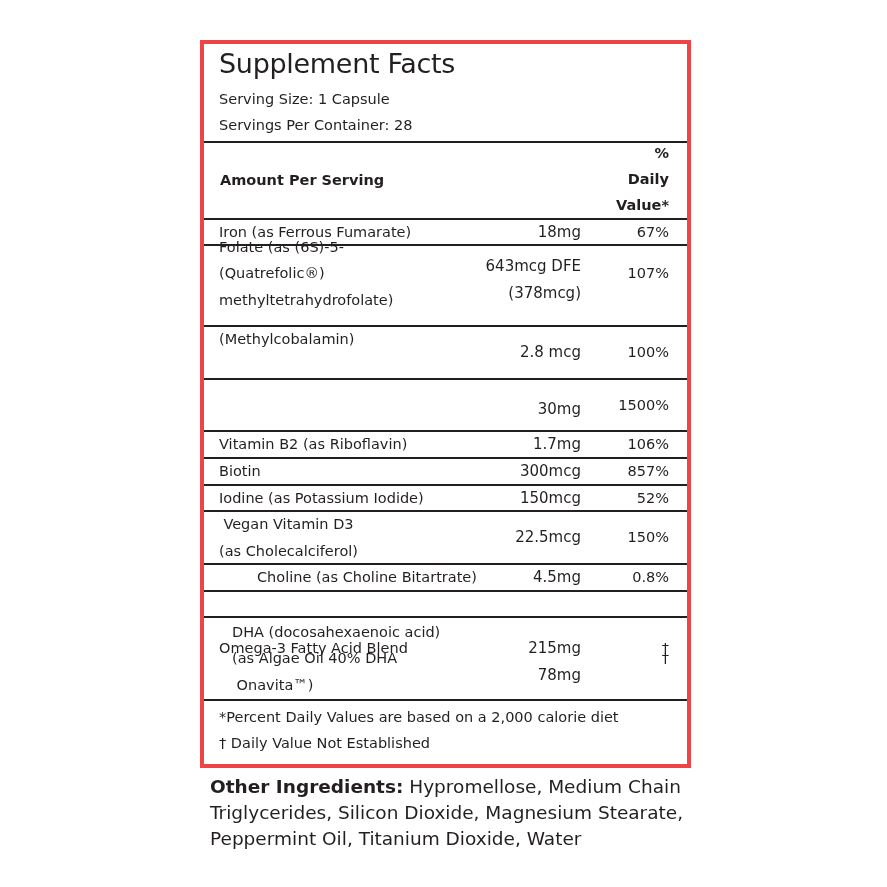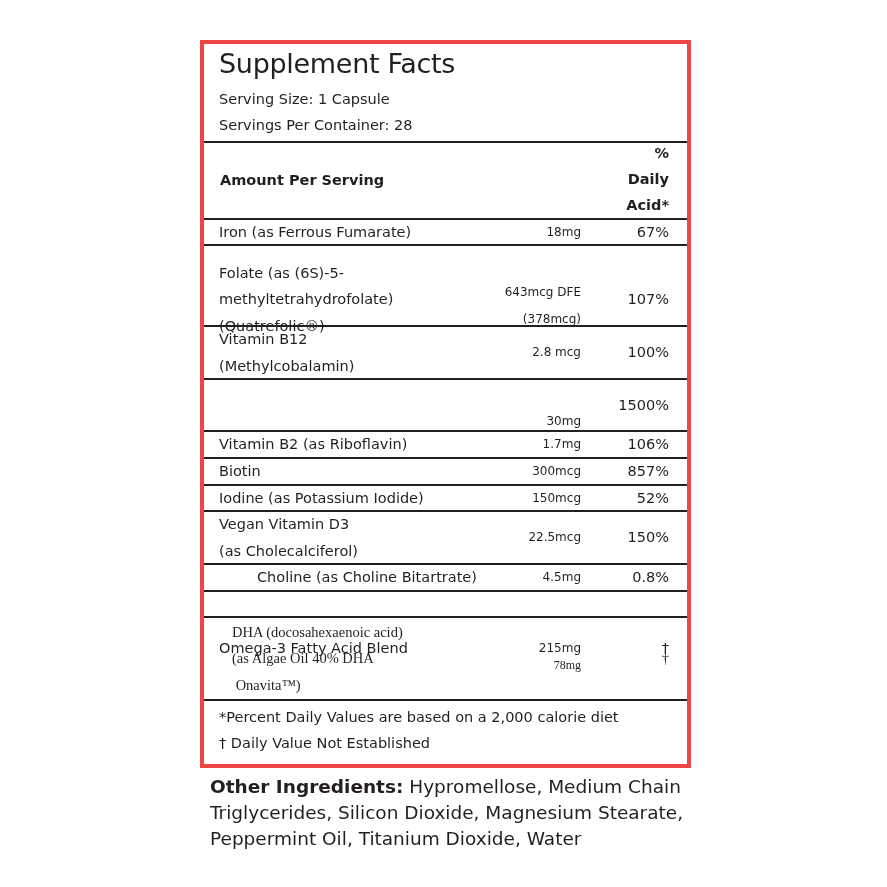--- a/index.html
+++ b/index.html
@@ -9,64 +9,64 @@
            border:4px solid #ef4444; box-sizing:content-box; }
   .title { position:absolute; left:15px; top:2px; font-size:27px; letter-spacing:-0.3px; line-height:36px; }
   .serving { position:absolute; left:15px; font-size:14.5px; line-height:20px; }
   .hdr-div { position:absolute; left:0; right:0; height:2px; background:#231f20; }
   .row-div { position:absolute; left:0; right:0; height:2px; background:#231f20; }
   .aps { position:absolute; left:16px; font-size:14.5px; font-weight:bold; line-height:20px; }
   .dvh { position:absolute; right:18px; text-align:right; font-size:14.5px; font-weight:bold; line-height:26px; }
   .row { position:absolute; left:0; right:0; }
   .name { position:absolute; left:15px; font-size:14.5px; line-height:26.5px; white-space:pre; }
   .name.indent { left:28px; }
-  .amt { position:absolute; right:106px; text-align:right; font-size:12px; line-height:26.5px; white-space:pre; }
+  .amt { position:absolute; right:106px; text-align:right; font-size:15px; line-height:26.5px; white-space:pre; }
   .dv { position:absolute; right:18px; text-align:right; font-size:14.5px; line-height:26.5px; }
   .foot { position:absolute; left:15px; font-size:14.5px; line-height:26px; }
   .other { position:absolute; left:210px; top:774px; width:480px; font-size:18.5px; line-height:26px; color:#231f20; }
   .other b { font-weight:bold; }
 </style>
 </head>
 <body>
 
 <div class="panel">
   <div class="title">Supplement Facts</div>
   <div class="serving" style="top:45px">Serving Size: 1 Capsule</div>
   <div class="serving" style="top:71px">Servings Per Container: 28</div>
 
   <div class="hdr-div" style="top:97px"></div>
 
   <div class="aps" style="top:126px">Amount Per Serving</div>
   <div class="dvh" style="top:96px">
     <div>%</div>
     <div>Daily</div>
-    <div>Acid*</div>
+    <div>Value*</div>
   </div>
 
   <div id="rows">
       <div class="row" style="top: 176px; height: 42px;">
         <div class="name" style="top: -1.25px;"><div>Iron (as Ferrous Fumarate)</div></div>
         <div class="amt" style="top: -1.25px;"><div>18mg</div></div>
         <div class="dv" style="top: -1.25px; margin-left: 29px;">67%</div>
       </div>
       <div class="row-div" style="top: 174px;"></div>
-      <div class="row" style="top: 216px; height: 85px;">
-        <div class="name" style="top: -0.25px;"><div>Folate (as (6S)-5-</div><div>methyltetrahydrofolate)</div><div>(Quatrefolic®)</div></div>
+      <div class="row" style="top: 190px; height: 85px;">
+        <div class="name" style="top: -0.25px;"><div>Folate (as (6S)-5-</div><div>(Quatrefolic®)</div><div>methyltetrahydrofolate)</div></div>
         <div class="amt" style="top: 19px;"><div>643mcg DFE</div><div>(378mcg)</div></div>
         <div class="dv" style="top: 26.25px;">107%</div>
       </div>
       <div class="row-div" style="top: 200px;"></div>
       <div class="row" style="top: 283px; height: 51px;">
-        <div class="name" style="top: -1px;"><div>Vitamin B12</div><div>(Methylcobalamin)</div></div>
+        <div class="name" style="top: -1px;"><div>(Methylcobalamin)</div></div>
         <div class="amt" style="top: 12.25px;"><div>2.8 mcg</div></div>
         <div class="dv" style="top: 12.25px; margin-left: 6px;">100%</div>
       </div>
       <div class="row-div" style="top: 281px;"></div>
       <div class="row" style="top: 336px; height: 50px;">
-        <div class="amt" style="top: 28px;"><div>30mg</div></div>
+        <div class="amt" style="top: 16px;"><div>30mg</div></div>
         <div class="dv" style="top: 11.75px;">1500%</div>
       </div>
       <div class="row-div" style="top: 334px;"></div>
       <div class="row" style="top: 388px; height: 25px;">
         <div class="name" style="top: -0.75px;"><div>Vitamin B2 (as Riboflavin)</div></div>
         <div class="amt" style="top: -0.75px;"><div>1.7mg</div></div>
         <div class="dv" style="top: -0.75px;">106%</div>
       </div>
       <div class="row-div" style="top: 386px;"></div>
       <div class="row" style="top: 415px; height: 25px;">
@@ -75,40 +75,40 @@
         <div class="dv" style="top: -0.75px;">857%</div>
       </div>
       <div class="row-div" style="top: 413px;"></div>
       <div class="row" style="top: 442px; height: 24px;">
         <div class="name" style="top: -1.25px;"><div>Iodine (as Potassium Iodide)</div></div>
         <div class="amt" style="top: -1.25px;"><div>150mcg</div></div>
         <div class="dv" style="top: -1.25px;">52%</div>
       </div>
       <div class="row-div" style="top: 440px;"></div>
       <div class="row" style="top: 468px; height: 51px;">
-        <div class="name" style="top: -1px;"><div>Vegan Vitamin D3</div><div>(as Cholecalciferol)</div></div>
+        <div class="name" style="top: -1px; text-align: center;"><div>Vegan Vitamin D3</div><div>(as Cholecalciferol)</div></div>
         <div class="amt" style="top: 12.25px;"><div>22.5mcg</div></div>
         <div class="dv" style="top: 12.25px;">150%</div>
       </div>
       <div class="row-div" style="top: 466px;"></div>
       <div class="row" style="top: 521px; height: 25px;">
         <div class="name" style="top: -0.75px; margin-left: 38px;"><div>Choline (as Choline Bitartrate)</div></div>
         <div class="amt" style="top: -0.75px;"><div>4.5mg</div></div>
         <div class="dv" style="top: -0.75px;">0.8%</div>
       </div>
       <div class="row-div" style="top: 519px;"></div>
       <div class="row" style="top: 548px; height: 30px; margin-top: 44px;">
         <div class="name" style="top: -1.25px;"><div>Omega-3 Fatty Acid Blend</div></div>
         <div class="amt" style="top: -1.25px;"><div>215mg</div></div>
         <div class="dv" style="top: -1.25px;">†</div>
       </div>
       <div class="row-div" style="top: 546px;"></div>
-      <div class="row" style="top: 574px; height: 59px; font-family: Liberation Serif, serif;">
+      <div class="row" style="top: 574px; height: 59px;">
         <div class="name indent" style="top: 0.75px;"><div>DHA (docosahexaenoic acid)</div><div>(as Algae Oil 40% DHA</div><div> Onavita™)</div></div>
-        <div class="amt" style="top: 34px; margin-left: 44px;"><div>78mg</div></div>
+        <div class="amt" style="top: 44px; margin-left: 44px;"><div>78mg</div></div>
         <div class="dv" style="top: 27.25px;">†</div>
       </div>
       <div class="row-div" style="top: 572px;"></div>
       <div class="row-div" style="top: 655px;"></div>
     </div>
 
   <div class="foot" style="top:660px">*Percent Daily Values are based on a 2,000 calorie diet</div>
   <div class="foot" style="top:686px">† Daily Value Not Established</div>
 </div>
 

